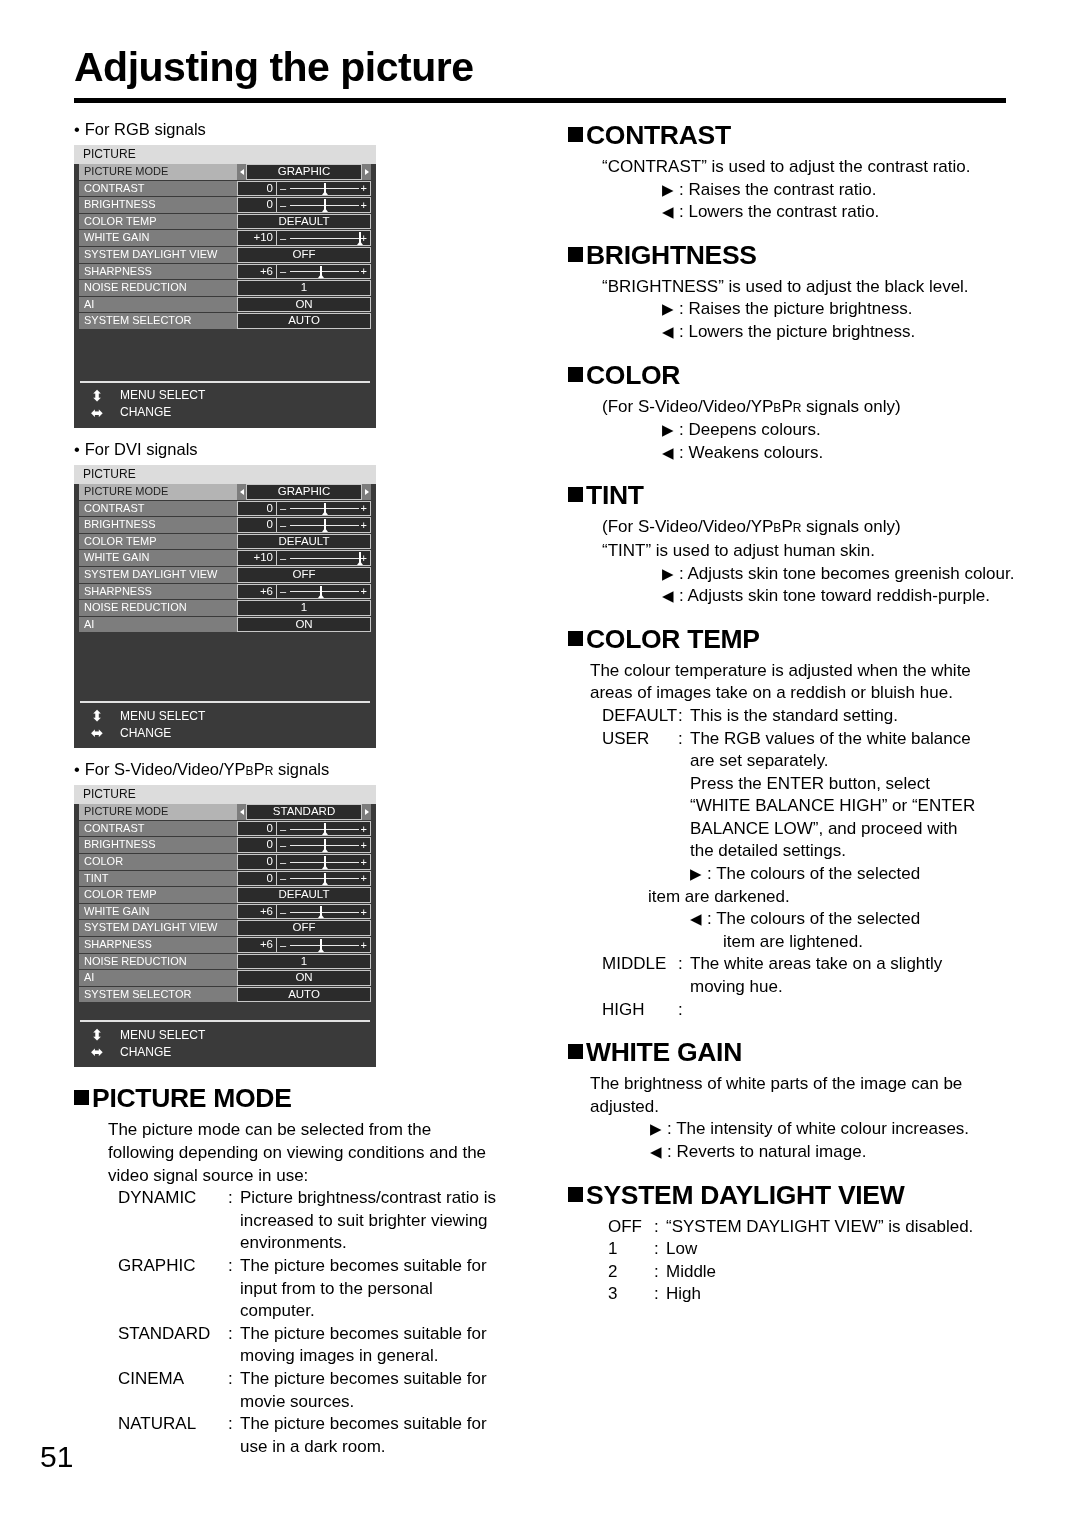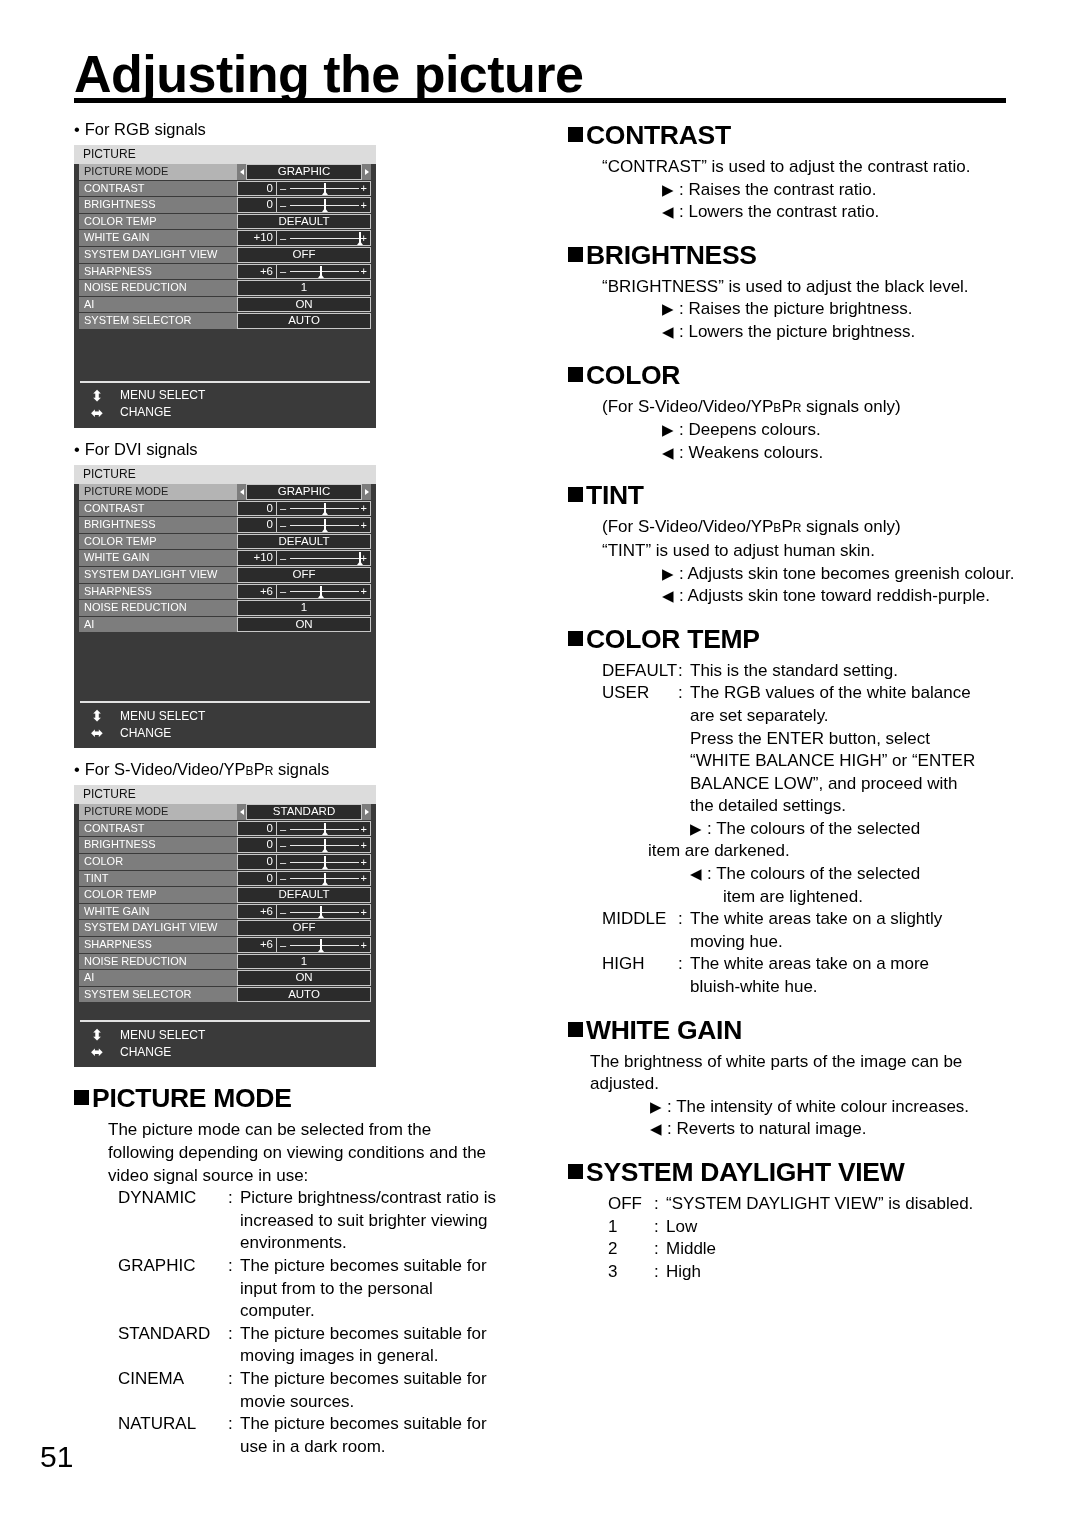--- a/index.html
+++ b/index.html
@@ -14,21 +14,21 @@
     font-family: "Liberation Sans", sans-serif;
     color: #000000;
     overflow: hidden;
   }
 
   
   #page-title {
     position: absolute;
     left: 74px;
     top: 44px;
-    font-size: 52px;
+    font-size: 41px;
     font-weight: bold;
     letter-spacing: -0.5px;
     white-space: nowrap;
   }
   #title-rule {
     position: absolute;
     left: 74px;
     top: 98px;
     width: 932px;
     height: 5px;
@@ -759,20 +759,24 @@
   <div class="arrline">
     <span class="ar">▶</span><span>: Adjusts skin tone becomes greenish colour.</span>
   </div>
   <div class="arrline">
     <span class="ar">◀</span><span>: Adjusts skin tone toward reddish-purple.</span>
   </div>
 
   <div class="sec-head">
     <span class="sq"></span><span>COLOR TEMP</span>
   </div>
+  <div class="para" style="margin-left:22px">
+    <div>The colour temperature is adjusted when the white</div>
+    <div>areas of images take on a reddish or bluish hue.</div>
+  </div>
   <div class="dl narrow" style="margin-left:34px">
     <div class="it">
       <span class="t" style="flex:0 0 76px">DEFAULT</span>
       <span class="c">:</span>
       <span class="d">This is the standard setting.</span>
     </div>
     <div class="it">
       <span class="t" style="flex:0 0 76px">USER</span>
       <span class="c">:</span>
       <span class="d">
@@ -798,24 +802,20 @@
       <span class="t" style="flex:0 0 76px">MIDDLE</span>
       <span class="c">:</span>
       <span class="d">
         <span>The white areas take on a slightly</span><br>
         <span>moving hue.</span>
       </span>
     </div>
     <div class="it">
       <span class="t" style="flex:0 0 76px">HIGH</span>
       <span class="c">:</span>
-      <span class="d">
-        <span>The white areas take on a more</span><br>
-        <span>bluish-white hue.</span>
-      </span>
     </div>
   </div>
 
   <div class="sec-head">
     <span class="sq"></span><span>WHITE GAIN</span>
   </div>
   <div class="para" style="margin-left:22px">
     <div>The brightness of white parts of the image can be</div>
     <div>adjusted.</div>
   </div>

